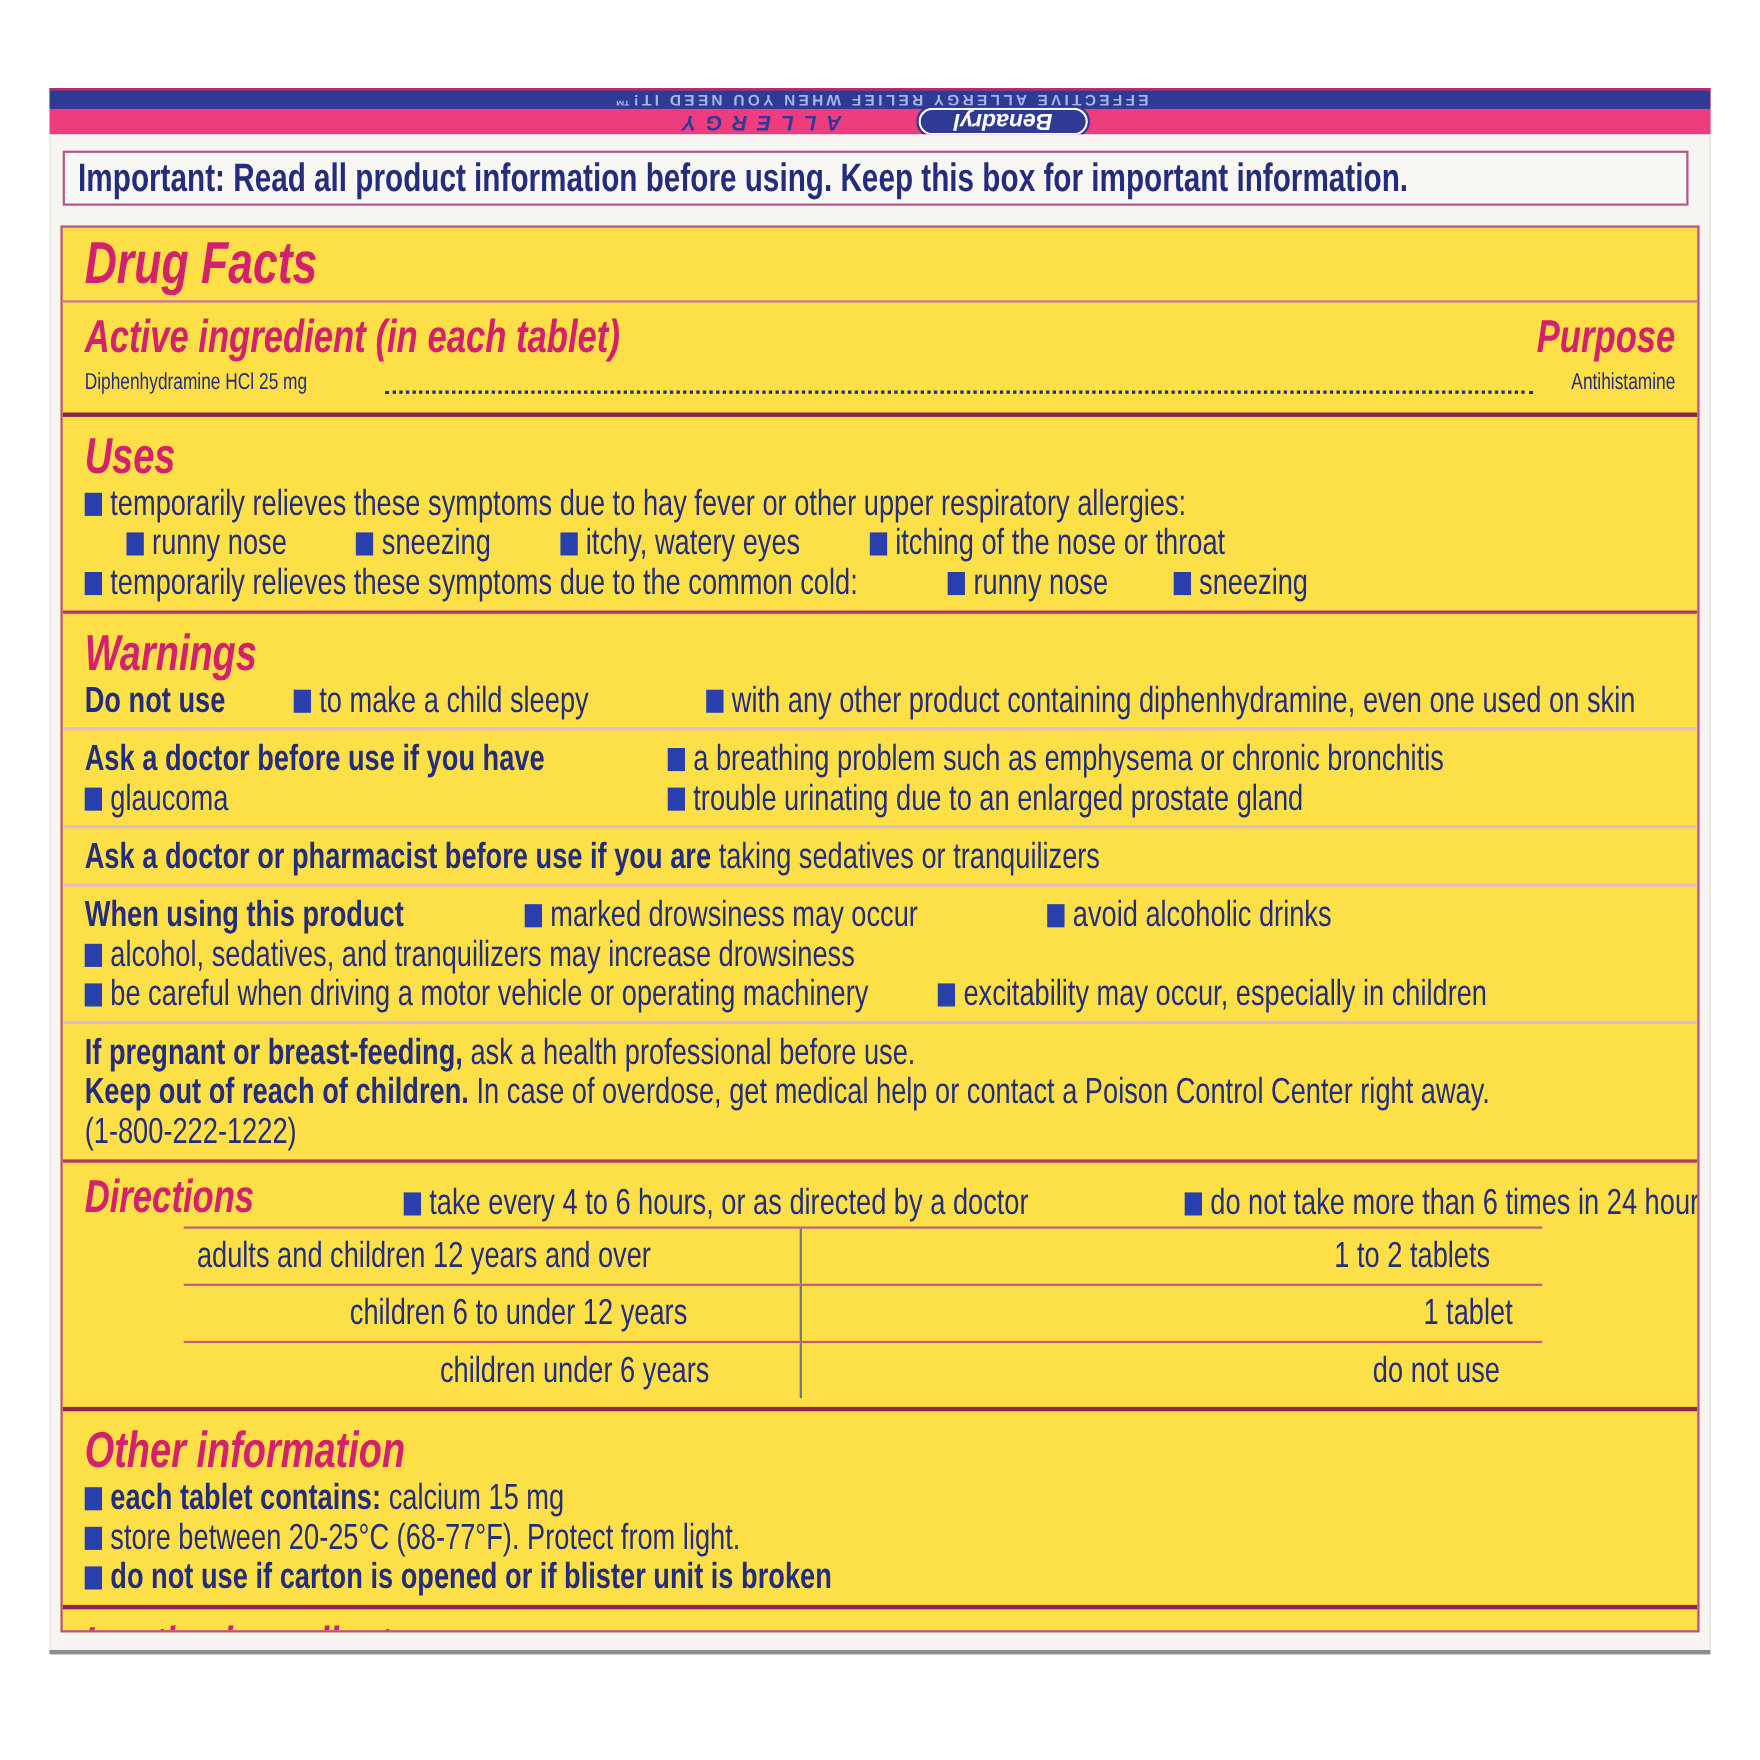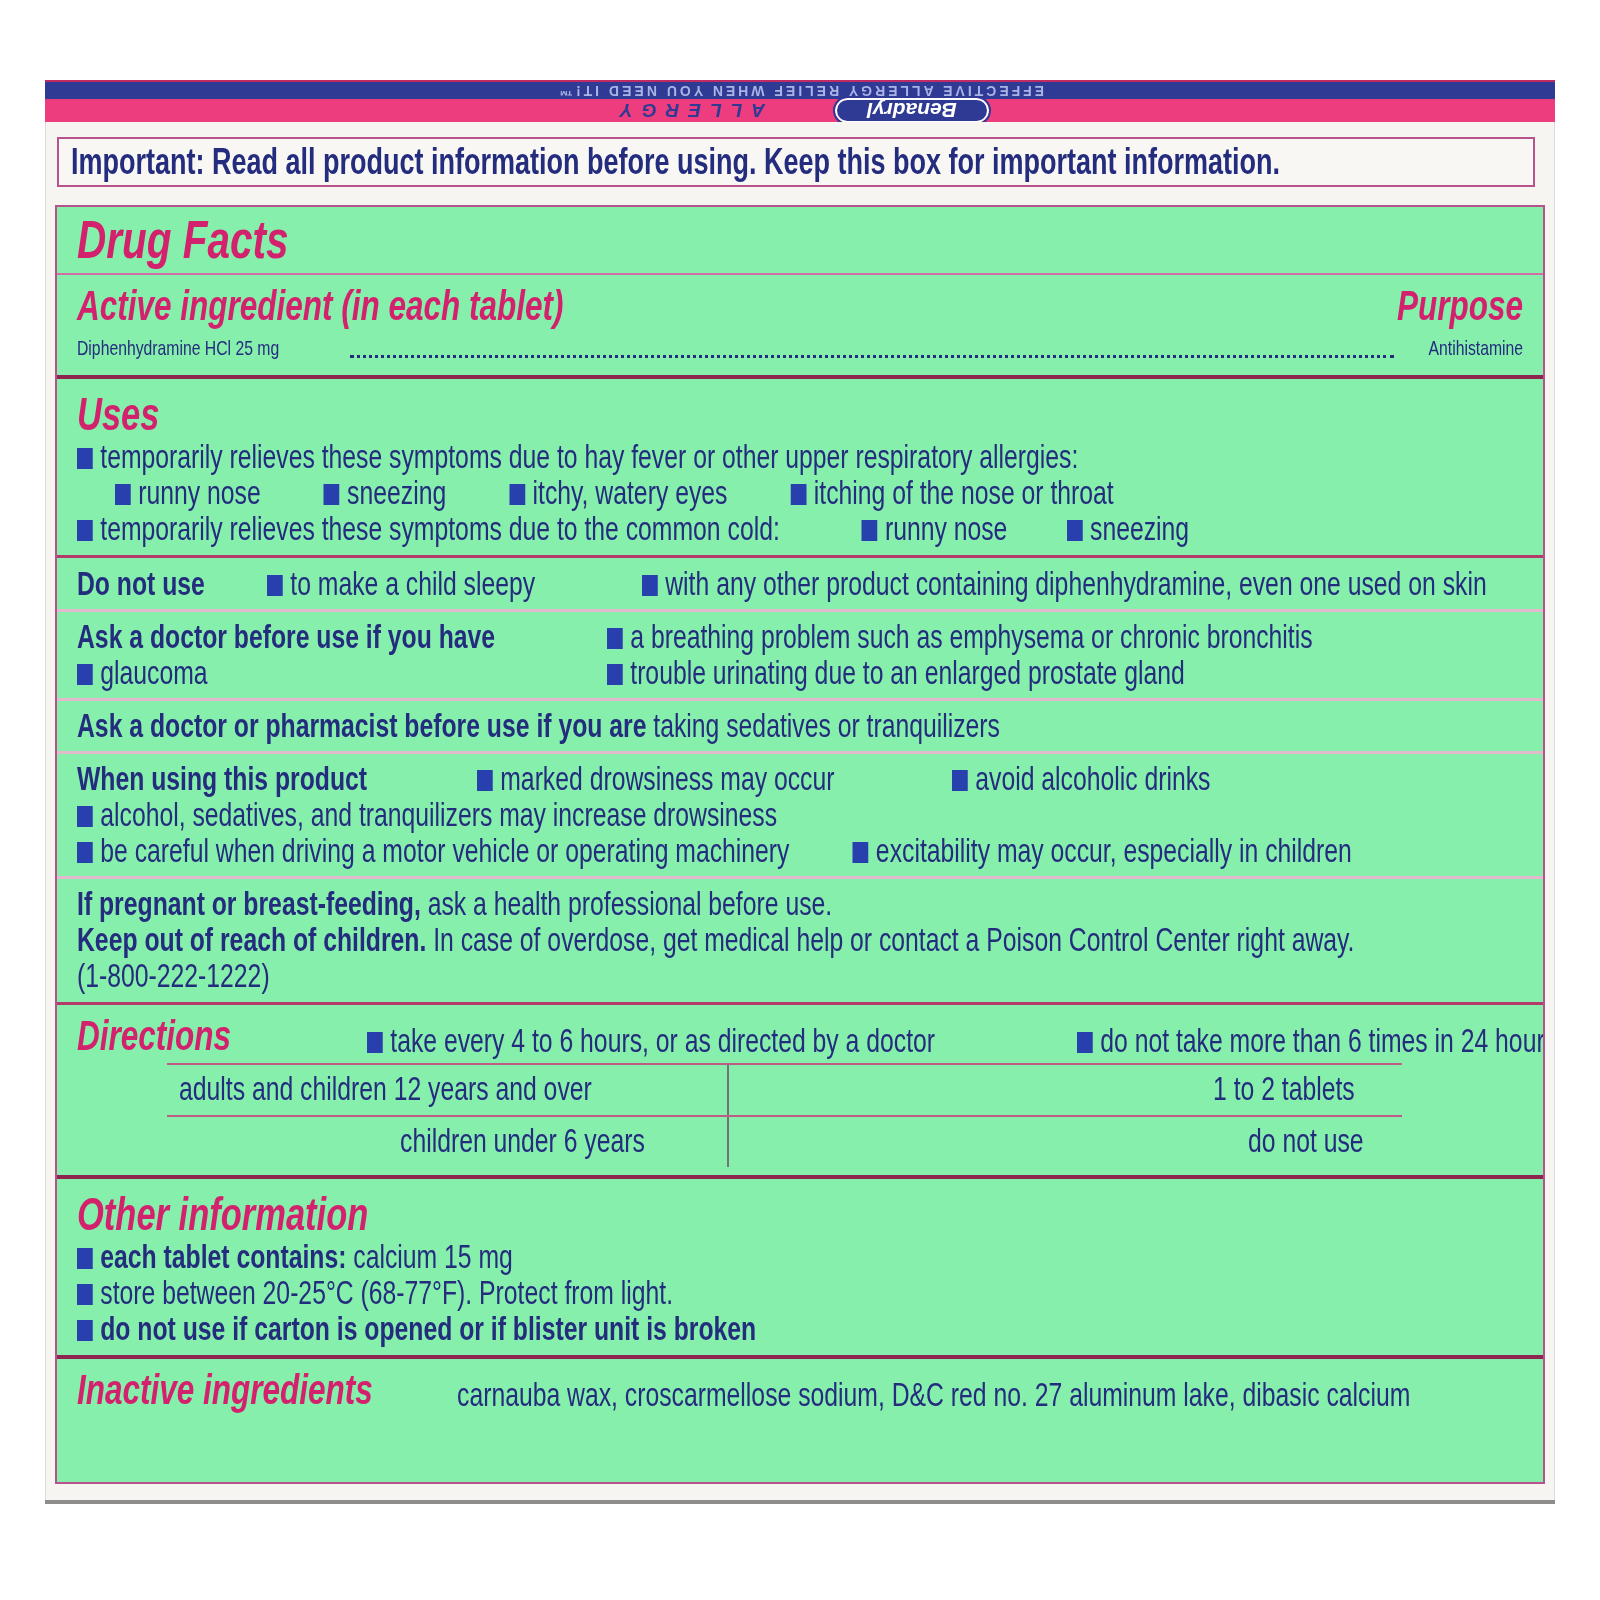--- a/index.html
+++ b/index.html
@@ -25,21 +25,21 @@
   .allergy { color:#2e3a94; font-weight:bold; font-style:italic; font-size:19px; letter-spacing:9px; white-space:nowrap; }
   
   .important {
     position:absolute; left:12px; top:57px; right:20px; height:50px;
     border:2px solid #b6538d; background:#f9f7f4; display:flex; align-items:center; padding:0 12px; overflow:hidden;
   }
   .important .txt { font-weight:bold; font-size:36px; white-space:nowrap; display:inline-block; transform:scaleX(0.75); transform-origin:0 50%; }
   
   .facts {
     position:absolute; left:10px; top:125px; right:10px; bottom:16px;
-    border:2px solid #b6538d; background:#86efac; padding:4px 20px 0; overflow:hidden;
+    border:2px solid #b6538d; background:#fde047; padding:4px 20px 0; overflow:hidden;
   }
   .line { white-space:nowrap; line-height:36px; font-size:33px; }
   .in  { display:inline-block; transform:scaleX(0.75); transform-origin:0 50%; white-space:nowrap; }
   .inR { display:inline-block; transform:scaleX(0.75); transform-origin:100% 50%; white-space:nowrap; }
   .b { font-weight:bold; }
   .h-pink { color:#d4216e; font-style:italic; font-weight:bold; }
   .h1 { font-size:54px; line-height:56px; }
   .h2 { font-size:46px; line-height:50px; margin-top:2px; }
   .h3 { font-size:42px; line-height:46px; }
   
@@ -119,20 +119,21 @@
       <div class="line">
         <span class="in">
           <span class="sq"></span><span>temporarily relieves these symptoms due to the common cold:</span>
           <span class="sq ml3"></span><span>runny nose</span>
           <span class="sq ml4"></span><span>sneezing</span>
         </span>
       </div>
 
       <div class="dvm"></div>
 
+      <div class="line"><span class="in h-pink h2">Warnings</span></div>
 
       <div class="g g-dnu line">
         <span class="in b">Do not use</span>
         <span class="in"><span class="sq"></span><span>to make a child sleepy</span></span>
         <span class="in"><span class="sq"></span><span>with any other product containing diphenhydramine, even one used on skin</span></span>
       </div>
 
       <div class="dvl"></div>
 
       <div class="g g-ask line">
@@ -186,20 +187,24 @@
         <span class="in"><span class="sq"></span><span>take every 4 to 6 hours, or as directed by a doctor</span></span>
         <span class="in"><span class="sq"></span><span>do not take more than 6 times in 24 hours</span></span>
       </div>
 
       <div class="dose-table">
         <div class="trow">
           <div class="cell"><span class="in">adults and children 12 years and over</span></div>
           <div class="cell cell2"><span class="in">1 to 2 tablets</span></div>
         </div>
         <div class="trow">
+          <div class="cell"><span class="in">children 6 to under 12 years</span></div>
+          <div class="cell cell2"><span class="in">1 tablet</span></div>
+        </div>
+        <div class="trow">
           <div class="cell"><span class="in">children under 6 years</span></div>
           <div class="cell cell2"><span class="in">do not use</span></div>
         </div>
       </div>
 
       <div class="dvh"></div>
 
       <div class="line"><span class="in h-pink h2">Other information</span></div>
       <div class="line">
         <span class="in"><span class="sq"></span><span class="b">each tablet contains:</span> <span>calcium 15 mg</span></span>

